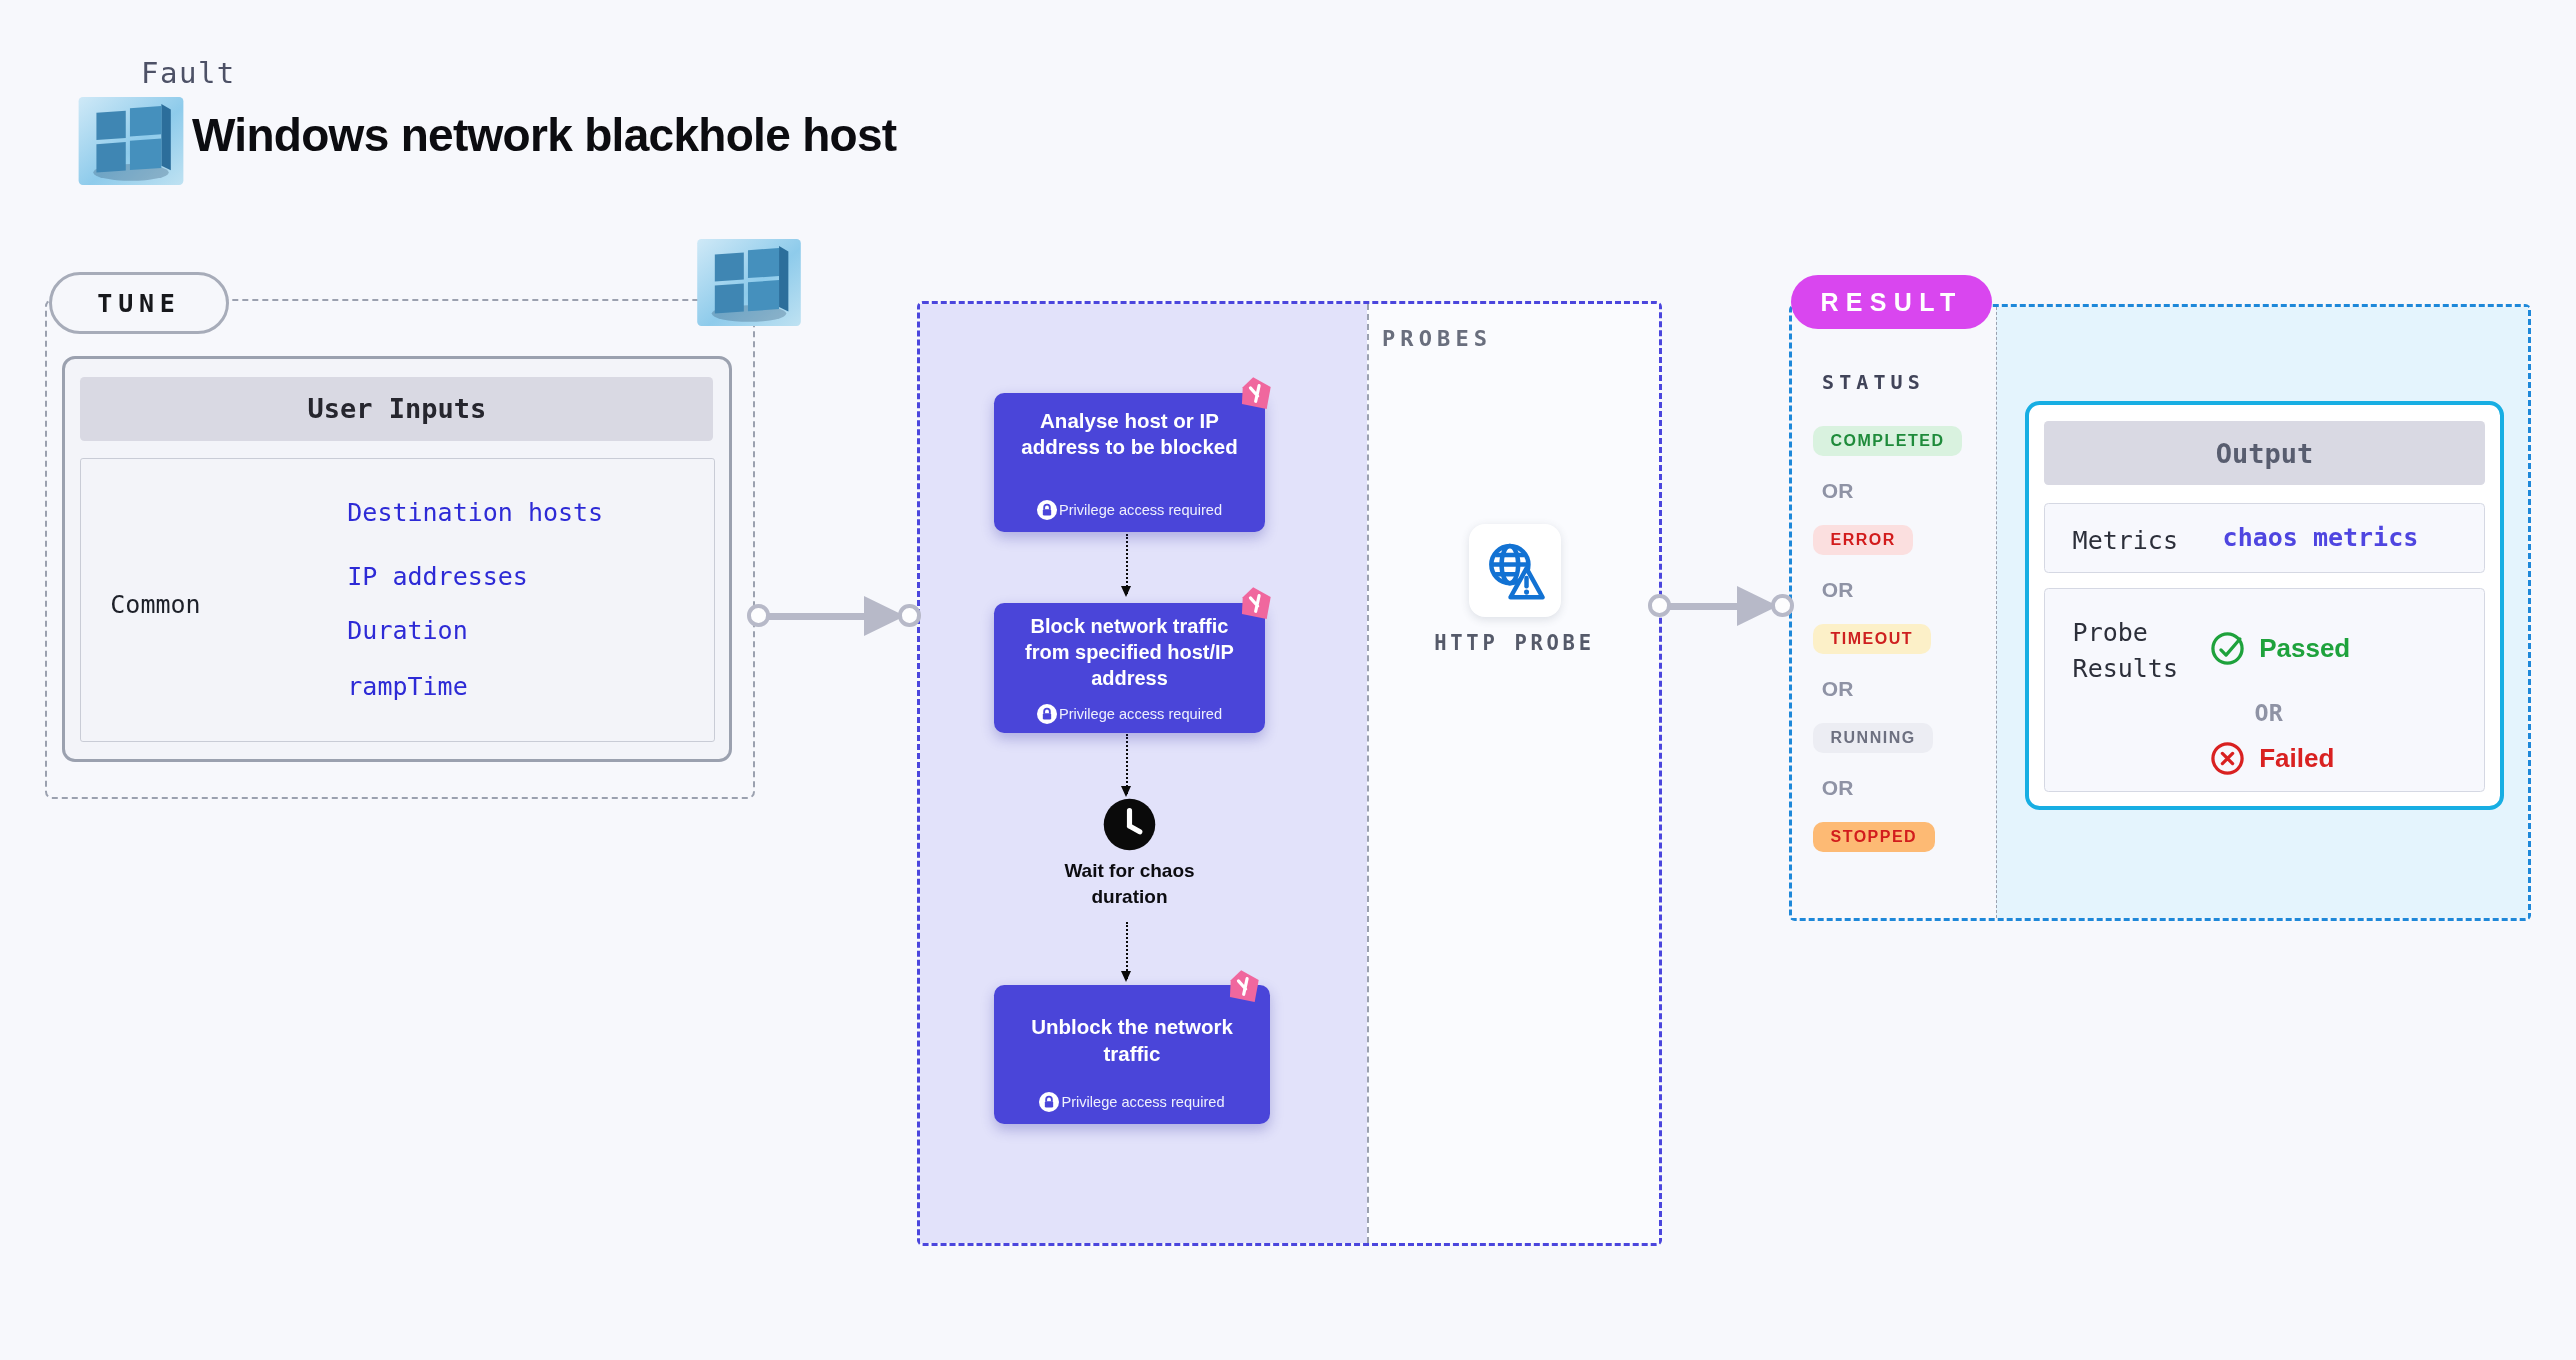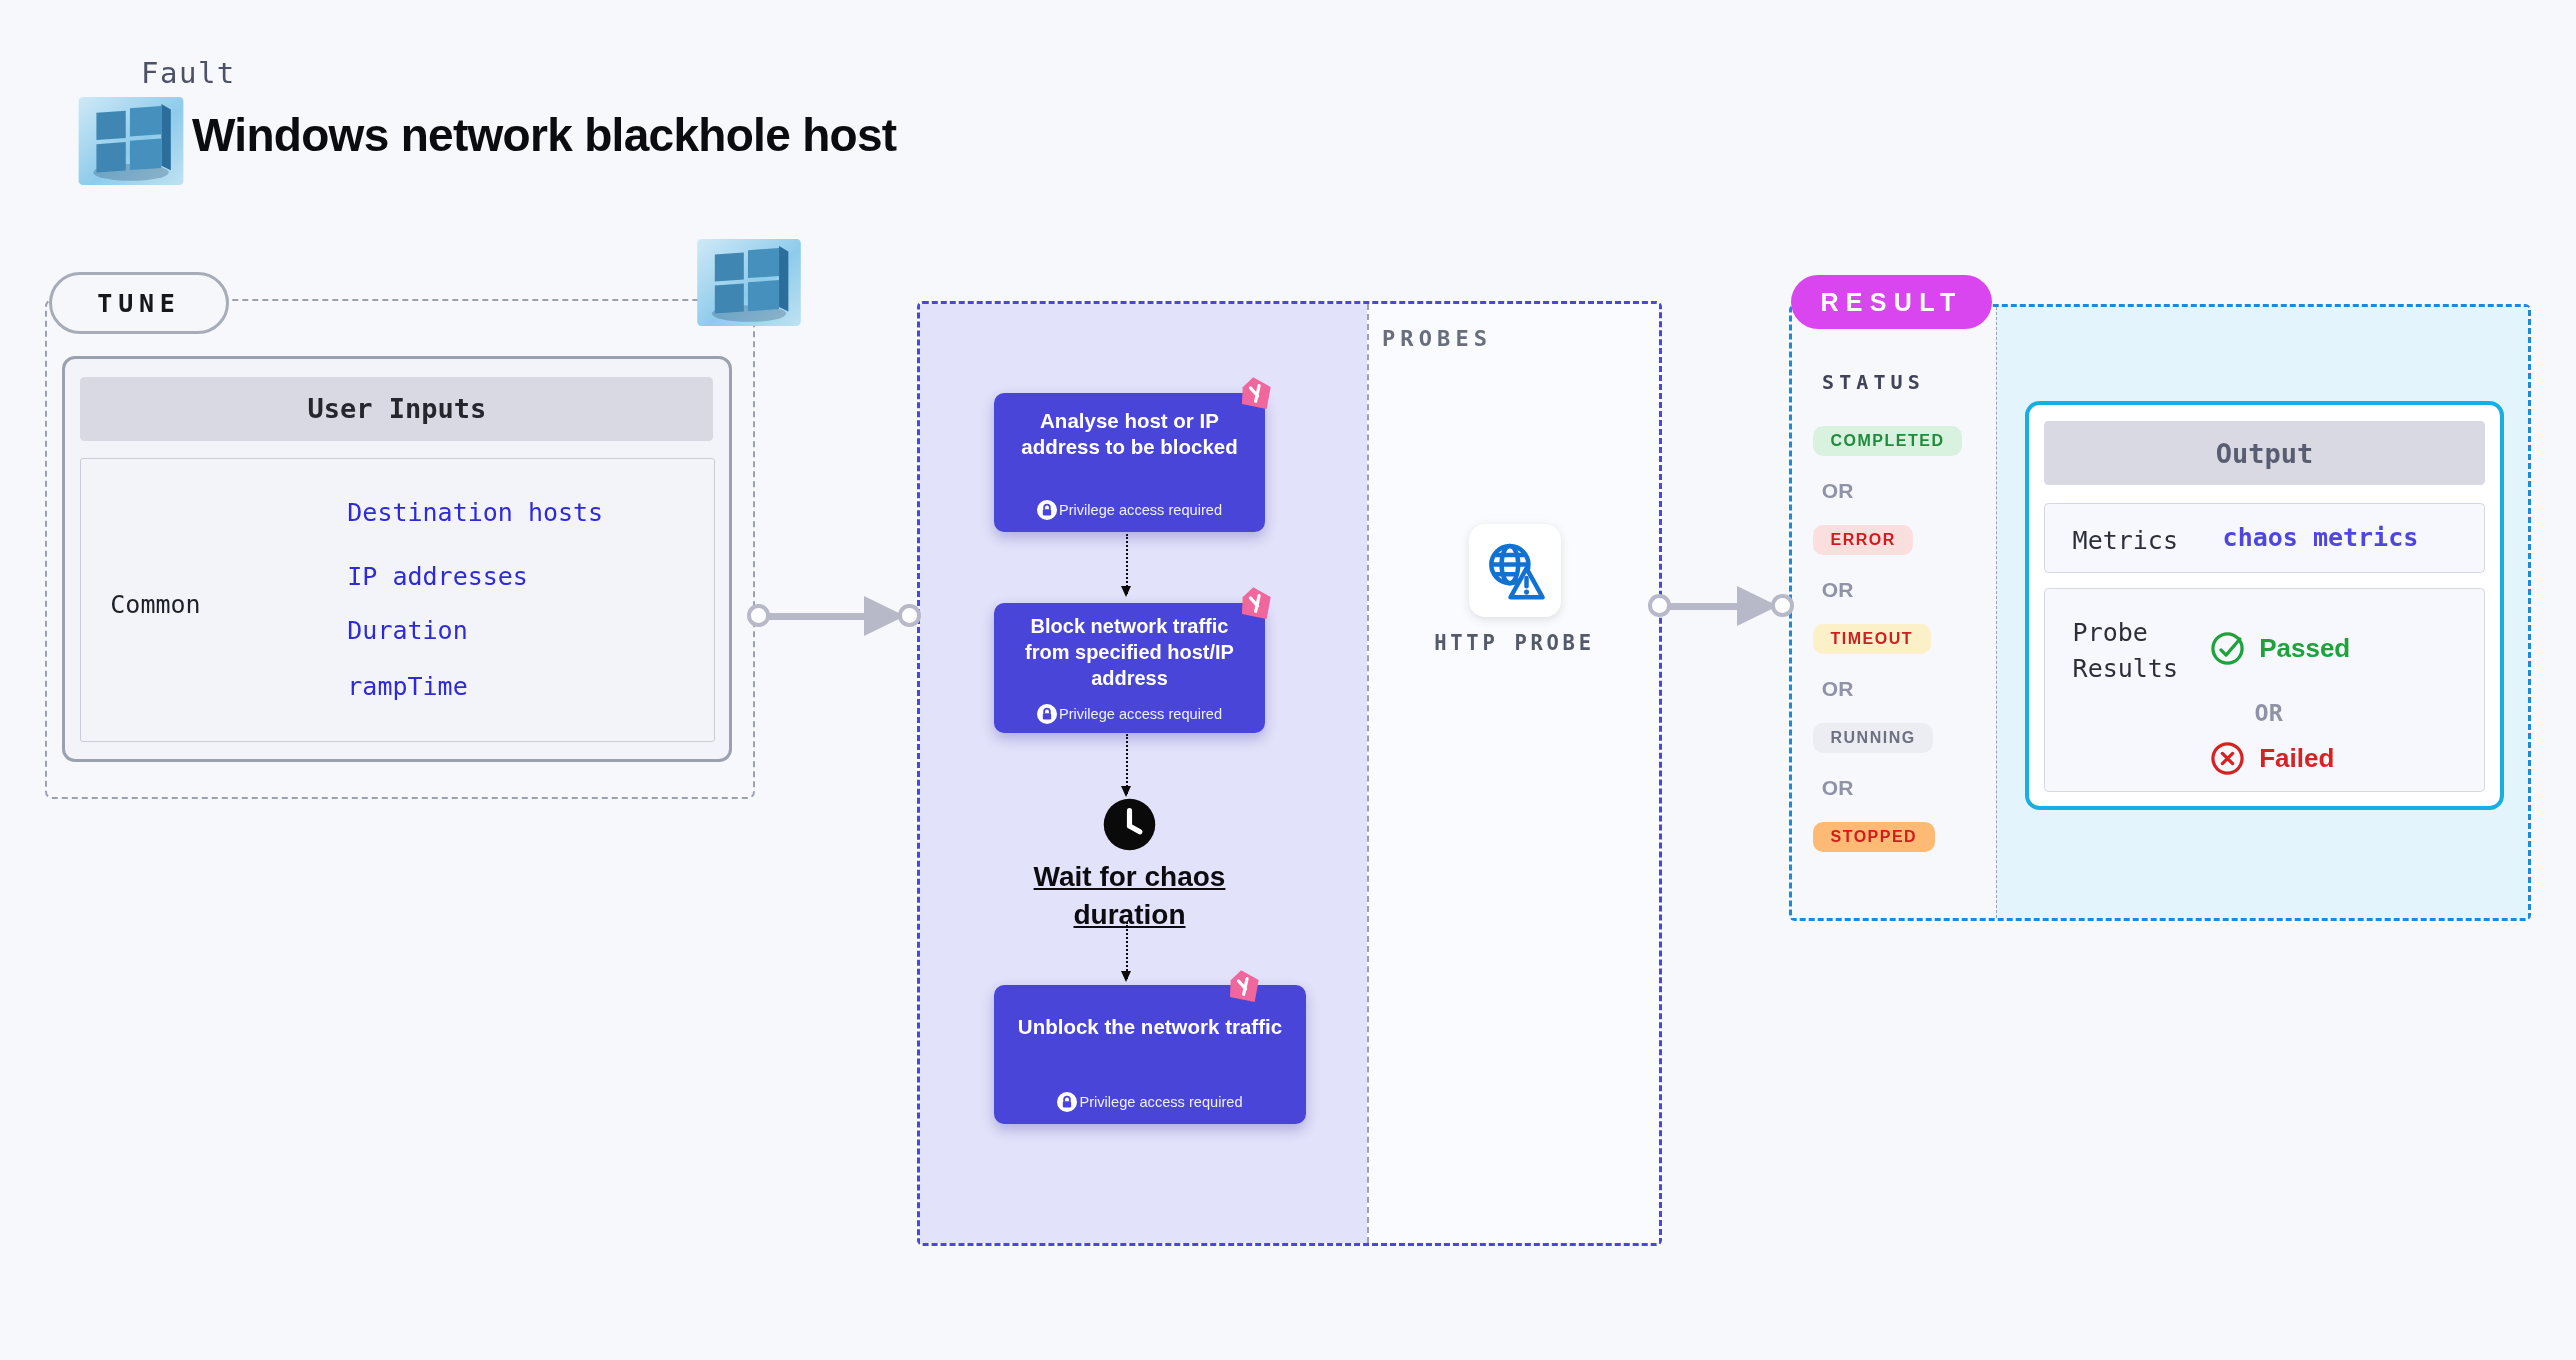--- a/index.html
+++ b/index.html
@@ -59,21 +59,21 @@
   .lockbadge{width:20px;height:20px;}
   .ribbon{width:38px;height:38px;z-index:4;transform:rotate(-6deg);}
 
   .varrow{width:0;border-left:2.9px dotted #0a0a0a;z-index:2;}
   .varrow:after{content:"";position:absolute;bottom:-2.9px;left:-6.6px;width:0;height:0;
                 border-left:5.8px solid transparent;border-right:5.8px solid transparent;
                 border-top:11px solid #0a0a0a;}
 
   .clock{left:1103px;top:798px;z-index:3;}
   .wait-label{left:1031px;top:858px;width:197px;text-align:center;font-weight:bold;
-              font-size:28px;color:#0c0c10;line-height:1.35;text-decoration:underline;}
+              font-size:19px;color:#0c0c10;line-height:1.35;}
 
   .probe-card{left:1469px;top:524px;width:92px;height:93px;background:#ffffff;border-radius:16px;
               box-shadow:0 2.9px 8.8px rgba(60,70,90,.14);display:flex;align-items:center;justify-content:center;}
   .probe-name{left:1426px;top:631px;width:177px;text-align:center;font-weight:bold;
               font-size:20.5px;letter-spacing:3.7px;color:#555a6a;}
 
   
   .result-box{left:1789px;top:304px;width:736px;height:611px;border:3.7px dashed #1e88d9;border-radius:5.8px;
               display:flex;}
   .result-left{width:204px;height:100%;background:#f7f8fc;}
@@ -200,21 +200,21 @@
   <div class="abs varrow" style="left:1126px;top:734px;height:60px"></div>
 
   <svg class="abs clock" width="53" height="53" viewBox="0 0 72 72">
     <circle cx="36" cy="36" r="35" fill="#0a0a0a"></circle>
     <path d="M36,38 V17 M36,38 L50,46" stroke="#ffffff" stroke-width="7" stroke-linecap="round" fill="none"></path>
   </svg>
   <div class="abs wait-label">Wait for chaos duration</div>
 
   <div class="abs varrow" style="left:1126px;top:922px;height:57px"></div>
 
-  <div class="abs step" style="top:985px;height:139px;width:312px">
+  <div class="abs step" style="top:985px;height:139px;width:276px">
     <div class="title" style="top:29px">Unblock the network traffic</div>
     <div class="priv">
       <svg class="lockbadge" viewBox="0 0 24 24">
           <use href="#lockshape"></use>
         </svg>
       <span class="txt">Privilege access required</span>
     </div>
   </div>
   <svg class="abs ribbon" style="left:1224px;top:969px" viewBox="0 0 60 60">
       <use href="#ribbonshape"></use>

